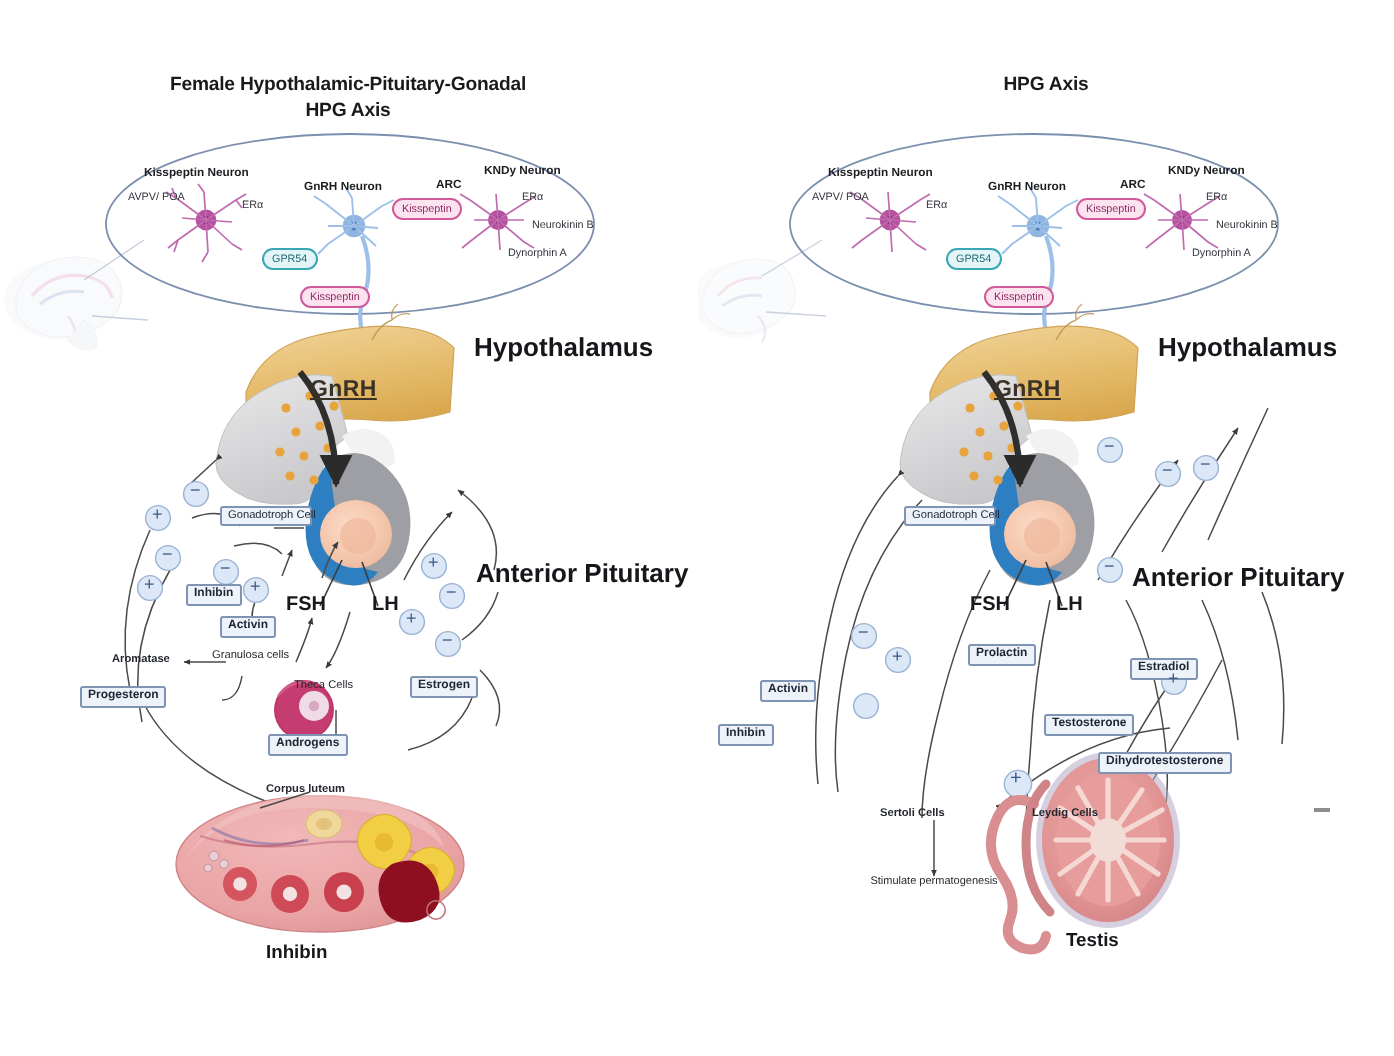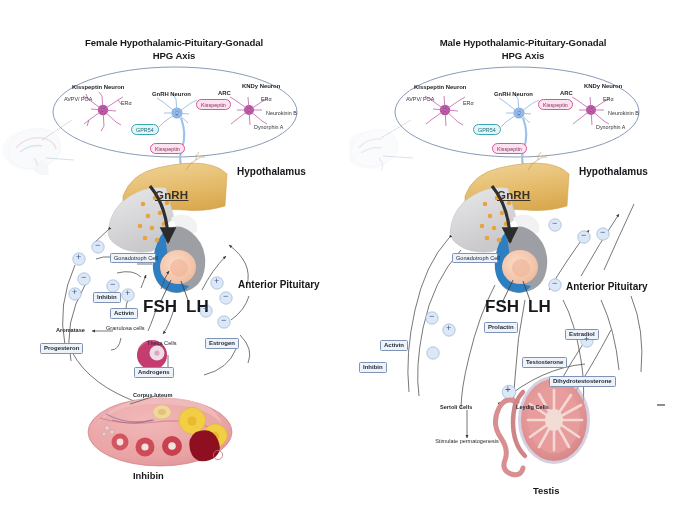--- a/index.html
+++ b/index.html
@@ -36,21 +36,21 @@
   
   .lbl {
     position: absolute;
     color: #2b2b2b;
     white-space: nowrap;
     line-height: 1.08;
   }
 
   .region-name {
     position: absolute;
-    font-size: 10px;
+    font-size: 13px;
     font-weight: bold;
     color: #15171a;
     white-space: nowrap;
   }
   .organ-name {
     position: absolute;
     font-size: 9.4px;
     font-weight: bold;
     color: #15171a;
     white-space: nowrap;
@@ -59,21 +59,21 @@
   .gnrh-text {
     position: absolute;
     font-size: 11.5px;
     font-weight: bold;
     color: #3a3226;
     letter-spacing: 0.2px;
     text-decoration: underline;
   }
   .fsh-lh {
     position: absolute;
-    font-size: 17px;
+    font-size: 10px;
     font-weight: bold;
     color: #17191c;
   }
 
   
   .chip {
     position: absolute;
     background: #eef2f9;
     border: 0.8px solid #7f93b4;
     border-radius: 1.5px;
@@ -397,21 +397,20 @@
     <div class="lbl" style="left:125px; top:289px; font-size:9px; color:#3a5a86;">+</div>
     <div class="lbl" style="left:214px; top:277px; font-size:9px; color:#3a5a86;">+</div>
     <div class="lbl" style="left:223px; top:292px; font-size:9px; color:#3a5a86;">−</div>
     <div class="lbl" style="left:203px; top:305px; font-size:9px; color:#3a5a86;">+</div>
     <div class="lbl" style="left:221px; top:316px; font-size:9px; color:#3a5a86;">−</div>
   </div>
 
   <div class="panel" id="panel-male">
 
     <div class="panel-title">
-      <div>Male Hypothalamic-Pituitary-Gonadal</div>
       <div>HPG Axis</div>
     </div>
 
     <svg class="svg-layer" width="348" height="528">
       <defs>
         <linearGradient id="mGold" x1="0" y1="0" x2="0.3" y2="1">
           <stop offset="0%" stop-color="#f0d59a"></stop>
           <stop offset="55%" stop-color="#e6bd6e"></stop>
           <stop offset="100%" stop-color="#d9a84e"></stop>
         </linearGradient>
@@ -566,21 +565,21 @@
           <path d="M205,420 L181,404"></path>
             <path d="M205,420 L190,394"></path>
         </g>
         <ellipse cx="205" cy="420" rx="9" ry="11" fill="#f2ddd6"></ellipse>
         <path d="M174,392 q-10,10 -10,30 q0,22 12,34" fill="none" stroke="#cf8588" stroke-width="4.5" stroke-linecap="round"></path>
       </g>
     </svg>
 
     <div class="region-name" style="left:230px; top:166px;">Hypothalamus</div>
     <div class="region-name" style="left:217px; top:281px;">Anterior Pituitary</div>
-    <div class="organ-name" style="left:184px; top:485px;">Testis</div>
+    <div class="organ-name" style="left:184px; top:464px;">Testis</div>
 
     <div class="gnrh-text" style="left:148px; top:189px;">GnRH</div>
     <div class="fsh-lh" style="left:136px; top:297px;">FSH</div>
     <div class="fsh-lh" style="left:179px; top:297px;">LH</div>
 
     <div class="neuron-title" style="left:65px; top:84px;">Kisspeptin Neuron</div>
     <div class="neuron-sub" style="left:57px; top:96px; text-align:center; line-height:1.15;">
       <span>AVPV/ POA</span>
     </div>
     <div class="neuron-sub" style="left:114px; top:100px;">ERα</div>

